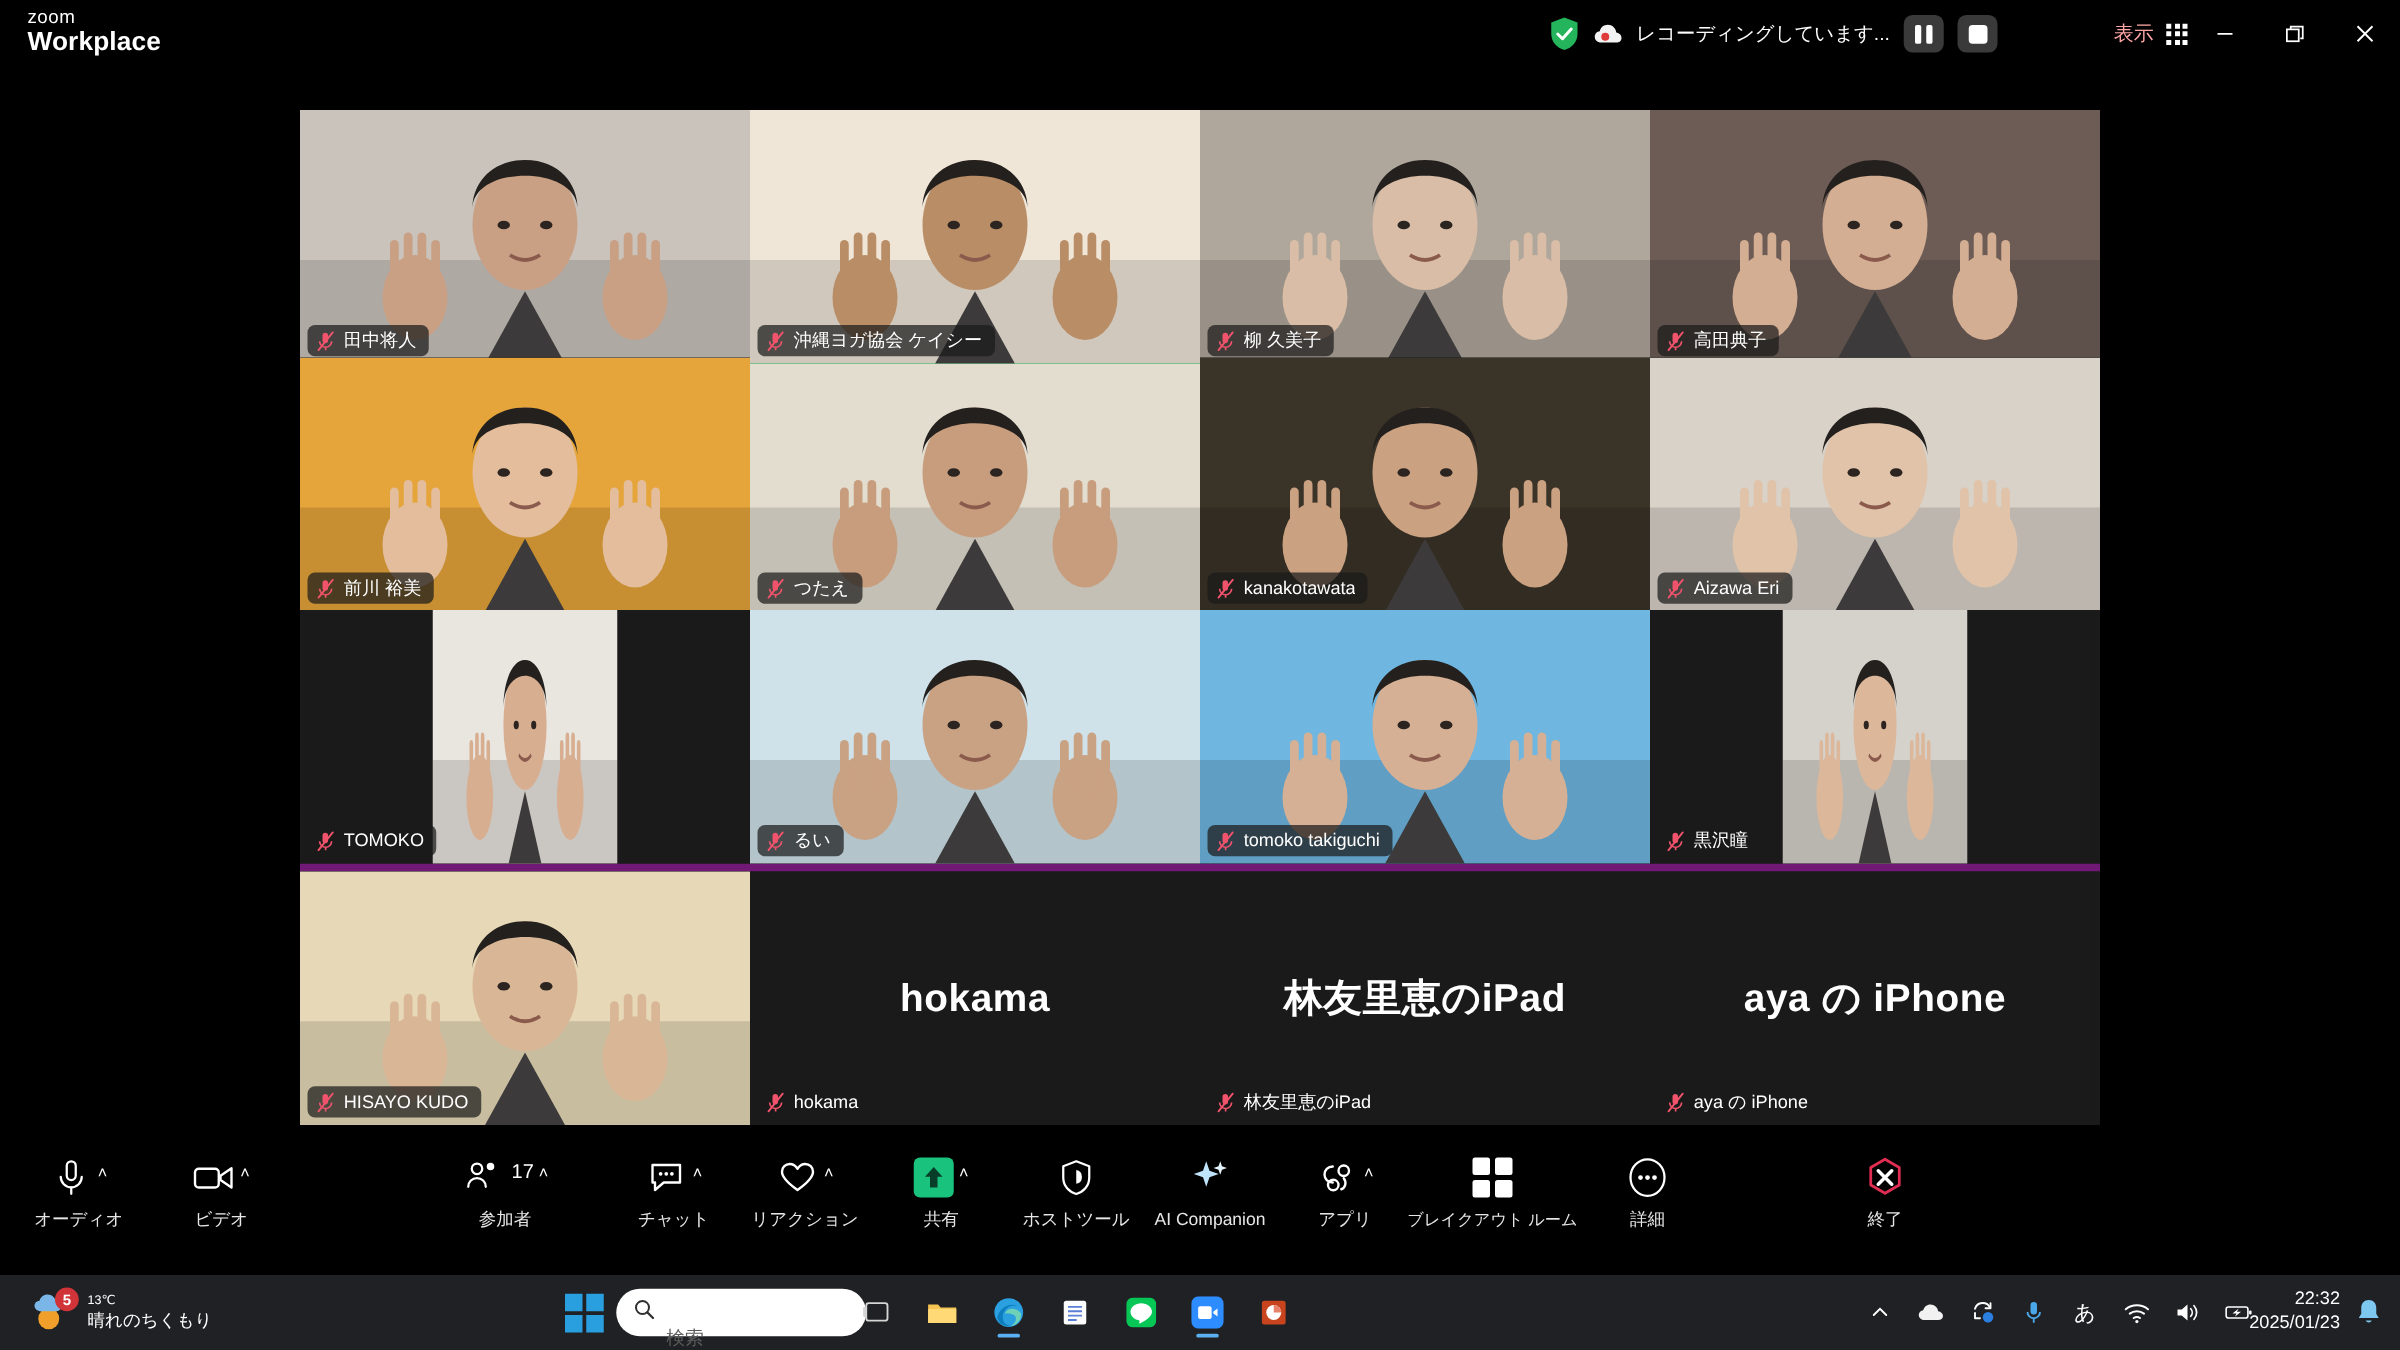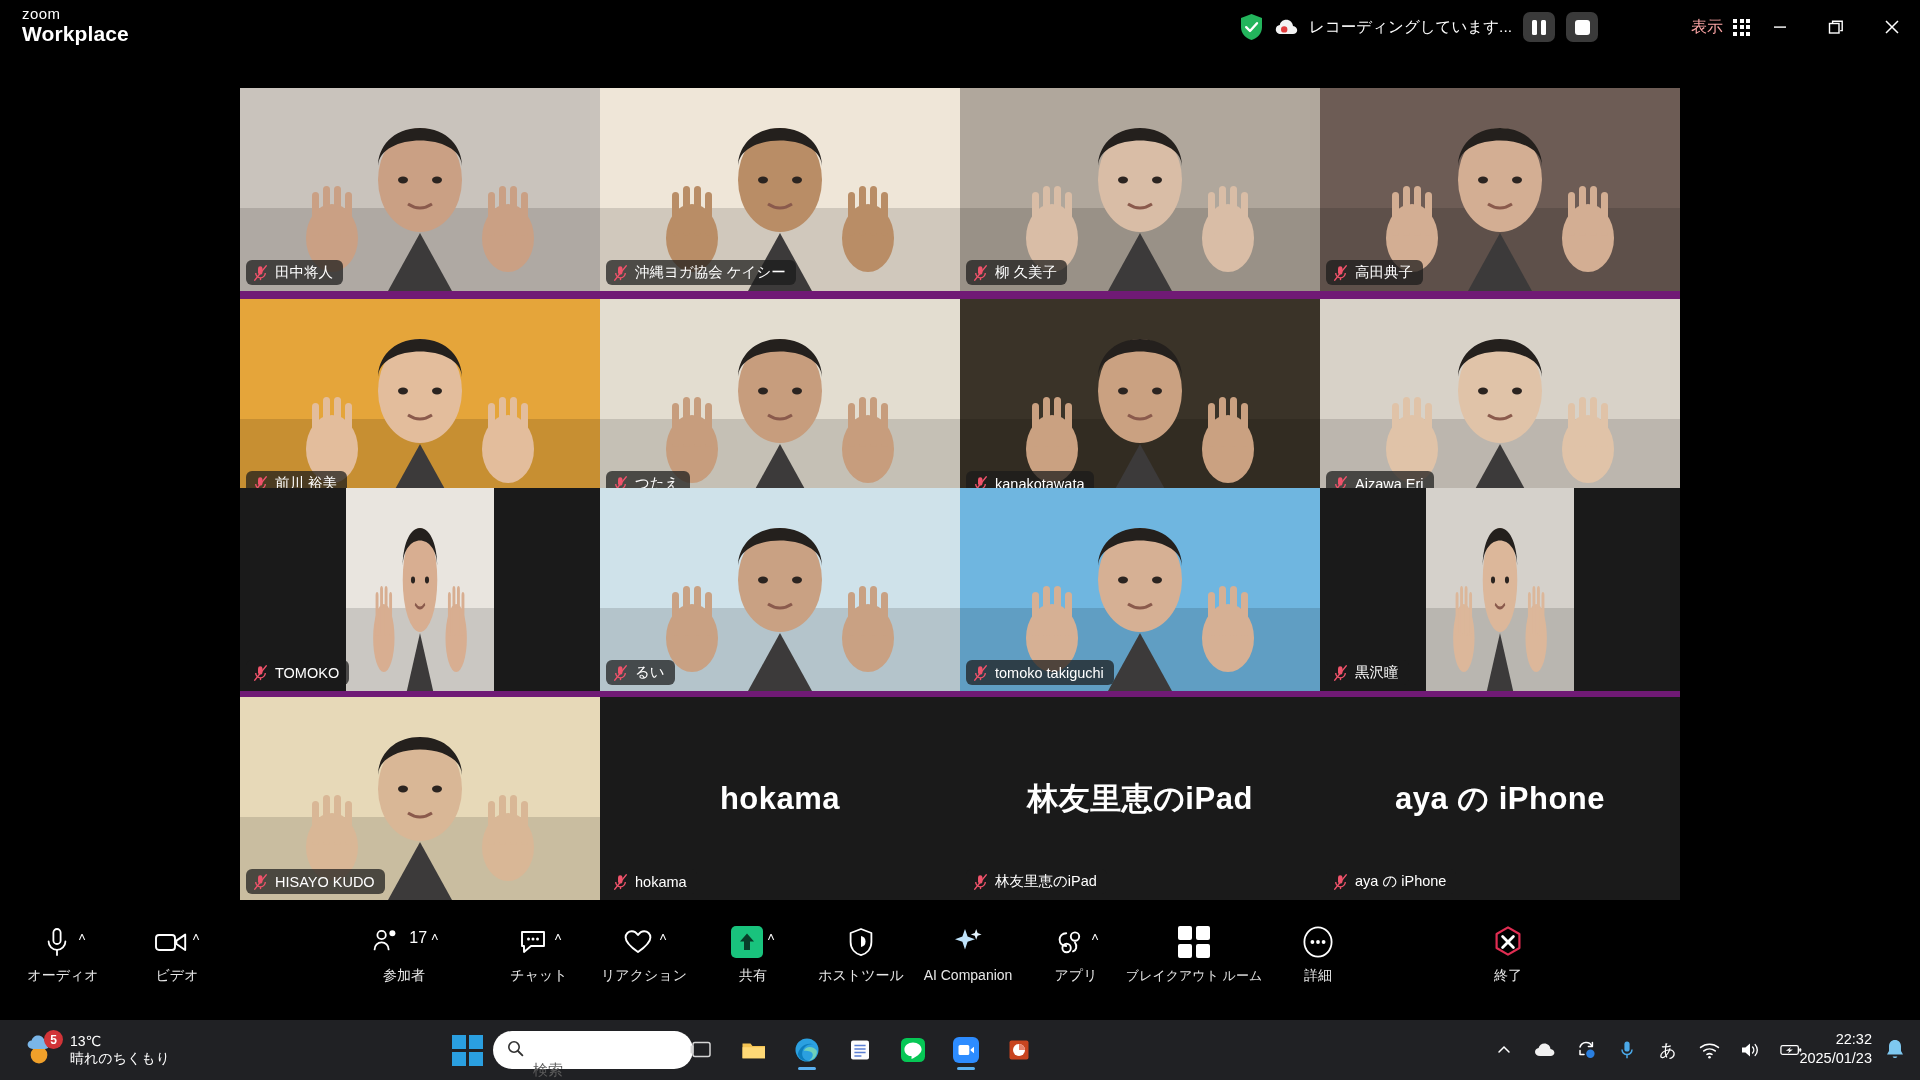--- a/index.html
+++ b/index.html
@@ -35,21 +35,21 @@
   .grid9 { display:grid; grid-template-columns:repeat(3,4px); grid-template-rows:repeat(3,4px); gap:2.5px; }
   .grid9 i { display:block; width:4px; height:4px; background:#fff; }
 
   .wincontrols { position:absolute; right:0; top:0; height:54px; display:flex; align-items:center; }
   .wc { width:56px; height:54px; display:flex; align-items:center; justify-content:center; }
   .wc svg { display:block; }
 
   
   #gallery { position:absolute; left:240px; top:88px; width:1440px; height:680px; background:#701a75; }
   .vrow { position:absolute; left:0; width:1440px; height:203px; }
-  .vrow.r1 { top:0; } .vrow.r2 { top:211px; } .vrow.r3 { top:400px;border-radius:20px; } .vrow.r4 { top:609px; }
+  .vrow.r1 { top:0; } .vrow.r2 { top:198px; } .vrow.r3 { top:400px;border-radius:20px; } .vrow.r4 { top:609px; }
   .tile { position:absolute; top:0; width:360px; height:203px; overflow:hidden; background:#1a1a1a; }
   .tile.c0 { left:0; } .tile.c1 { left:360px; } .tile.c2 { left:720px; } .tile.c3 { left:1080px; }
 
   .vid { position:absolute; inset:0; overflow:hidden; }
   .vid .inner { position:absolute; left:50%; top:0; transform:translateX(-50%); height:100%; }
 
   .namechip {
     position:absolute; left:6px; bottom:6px; height:25px;
     display:flex; align-items:center; gap:7px;
     padding:0 10px 0 7px; border-radius:6px;
@@ -79,21 +79,21 @@
   .end-hex { width:34px; height:34px; display:flex; align-items:center; justify-content:center; }
 
   
   #taskbar { position:absolute; left:0; bottom:0; width:1920px; height:60px; background:#202124; }
   .weather { position:absolute; left:18px; top:7px; height:46px; display:flex; align-items:center; gap:10px; padding:0 8px; border-radius:5px; }
   .wicon { position:relative; width:34px; height:34px; }
   .wbadge { position:absolute; right:-3px; top:-3px; width:19px; height:19px; border-radius:50%;
             background:#d13438; color:#fff; font-size:12px; font-weight:700;
             display:flex; align-items:center; justify-content:center; }
   .wtext { color:#fff; line-height:1.25; }
-  .wtext .t1 { font-size:14px; } .wtext .t2 { font-size:14px; }
+  .wtext .t1 { font-size:10px; } .wtext .t2 { font-size:14px; }
 
   .tb-center { position:absolute; left:452px; top:0; height:60px; display:flex; align-items:center; gap:10px; }
   .winlogo { display:grid; grid-template-columns:repeat(2,14px); grid-template-rows:repeat(2,14px); gap:3px; }
   .winlogo i { display:block; background:#2a9fe0; }
   .searchbox { width:200px; height:38px; border-radius:19px; background:#fff;
                display:flex; align-items:center; gap:9px; padding:0 14px; }
   .searchbox .sq { color:#303030; font-size:16px; }
   .searchbox .sp { color:#5a5a5a; font-size:15px;margin-top:40px; }
 
   .tapps { position:absolute; left:680px; top:0; height:60px; display:flex; align-items:center; gap:11px; }

